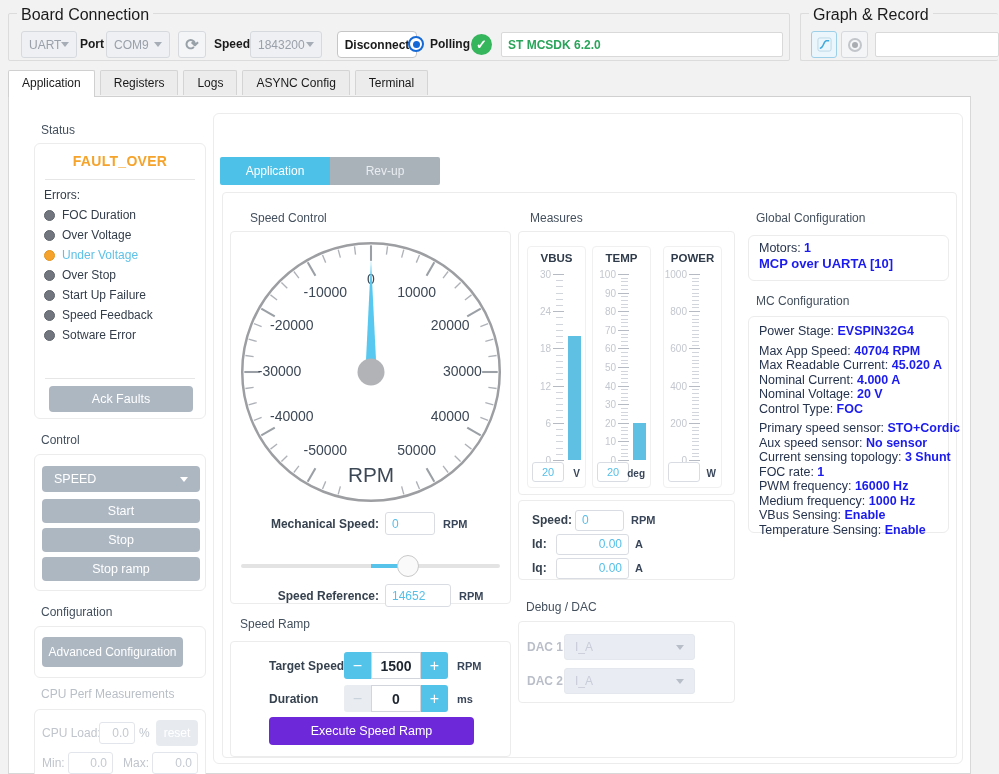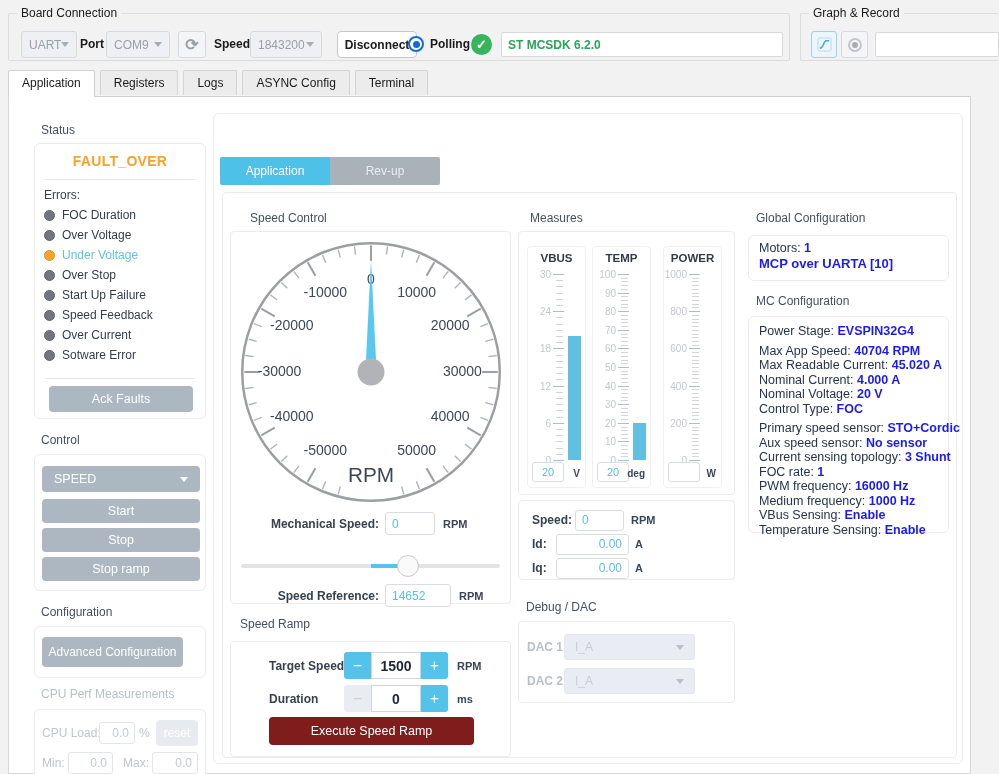--- a/index.html
+++ b/index.html
@@ -1,21 +1,21 @@
 <!DOCTYPE html>
 <html><head>
 <meta charset="utf-8">
 <style>
   * { box-sizing: border-box; margin: 0; padding: 0; }
   body { font-family: "Liberation Sans", sans-serif; background:#f2f2f3; }
   .screen { position:relative; width:999px; height:774px; overflow:hidden; background:#f2f2f3; font-size:12px; color:#222; }
 
   
   .groupbox { position:absolute; border:1px solid #dcdcdc; border-radius:2px; }
-  .groupbox .legend { position:absolute; top:-8px; left:8px; background:#f2f2f3; padding:0 4px; font-size:12px; color:#1a1a1a; white-space:nowrap; }
+  .groupbox .legend { position:absolute; top:-8px; left:8px; background:#f2f2f3; padding:0 4px; font-size:16px; color:#1a1a1a; white-space:nowrap; }
   .gb-board { left:8px; top:13px; width:782px; height:48px; }
   .gb-graph { left:800px; top:13px; width:198px; height:48px; border-right:none; }
 
   .combo { position:absolute; top:17px; height:27px; display:flex; align-items:center; padding:0 7px; background:#eef0f3; border:1px solid #d6dade; border-radius:3px; color:#9aa0aa; font-size:12px; }
   .chev { width:0; height:0; border-left:4px solid transparent; border-right:4px solid transparent; border-top:5px solid #a7adb6; margin-left:auto; }
   .toplbl { position:absolute; top:17px; height:27px; line-height:27px; font-weight:bold; color:#1a1a1a; font-size:12px; }
   .iconbtn { position:absolute; top:17px; height:27px; background:#f4f5f6; border:1px solid #d6dade; border-radius:3px; display:flex; align-items:center; justify-content:center; cursor:default; }
   .btn-white { position:absolute; top:17px; height:27px; background:#fff; border:1px solid #c6c6c6; border-radius:4px; font-weight:bold; font-size:12px; color:#1a1a1a;margin-left:16px; }
   .radio { position:absolute; width:16px; height:16px; border-radius:50%; border:2px solid #1569d6; background:#fff; display:flex; align-items:center; justify-content:center; }
   .radio-dot { width:7px; height:7px; border-radius:50%; background:#1569d6; }
@@ -79,21 +79,21 @@
   .slider { position:absolute; left:10px; right:10px; top:322px; height:24px; }
   .slider .track { position:absolute; left:0; right:0; top:10px; height:4px; border-radius:2px; background:#e3e3e3; }
   .slider .fill { position:absolute; top:10px; height:4px; background:#58c3ea; }
   .slider .handle { position:absolute; top:1px; width:22px; height:22px; border-radius:50%; background:#fafafa; border:1px solid #c9c9c9; }
   .ramp-panel { left:7px; top:448px; width:281px; height:116px; border-radius:4px; }
   .step-btn { width:27px; height:27px; background:#53c3ea; color:#fff; font-size:16px; border:none; display:flex; align-items:center; justify-content:center; font-family:"Liberation Sans",sans-serif; }
   .step-btn.minus { border-radius:3px 0 0 3px; }
   .step-btn.plus { border-radius:0 3px 3px 0; }
   .step-btn.disabled { background:#e9edf2; color:#c9d0da; }
   .step-field { width:50px; height:27px; border:1px solid #d2d6dc; background:#fff; display:flex; align-items:center; justify-content:center; font-weight:bold; color:#1d2530; font-size:14px; }
-  .exec-btn { position:absolute; left:38px; top:75px; width:205px; height:28px; background:#7f1d1d; }
+  .exec-btn { position:absolute; left:38px; top:75px; width:205px; height:28px; background:#6d28d9; }
 
   
   .measures-panel { left:295px; top:38px; width:217px; height:264px; border-radius:4px; }
   .gauge { position:absolute; top:14px; width:59px; height:242px; border:1px solid #f0f0f0; border-radius:4px; }
   .g-title { position:absolute; top:5px; left:0; right:0; text-align:center; font-size:11.5px; font-weight:bold; color:#2f3b4a; }
   .g-scale { position:absolute; left:0; top:24px; width:59px; height:192px; }
   .g-scale .tick { position:absolute; left:28px; width:7px; height:1px; background:#d2d6dc; }
   .g-scale .tick.major { left:25px; width:11px; background:#b6bac2; }
   .g-scale .tlabel { position:absolute; left:0; width:23px; text-align:right; font-size:10px; color:#c3c7cf; height:11px; line-height:11px; }
   .g-bar { position:absolute; left:40px; width:13px; background:#5fc0e4; }
@@ -199,24 +199,20 @@
             <span class="dot"></span>
             <span class="elabel">Over Stop</span>
           </div>
           <div class="err-item">
             <span class="dot"></span>
             <span class="elabel">Start Up Failure</span>
           </div>
           <div class="err-item">
             <span class="dot"></span>
             <span class="elabel">Speed Feedback</span>
-          </div>
-          <div class="err-item">
-            <span class="dot"></span>
-            <span class="elabel">Over Current</span>
           </div>
           <div class="err-item">
             <span class="dot"></span>
             <span class="elabel">Sotware Error</span>
           </div>
         </div>
       <div class="hdiv" style="top:234px;"></div>
       <button class="btn-gray ack-btn">Ack Faults</button>
     </div>
 

